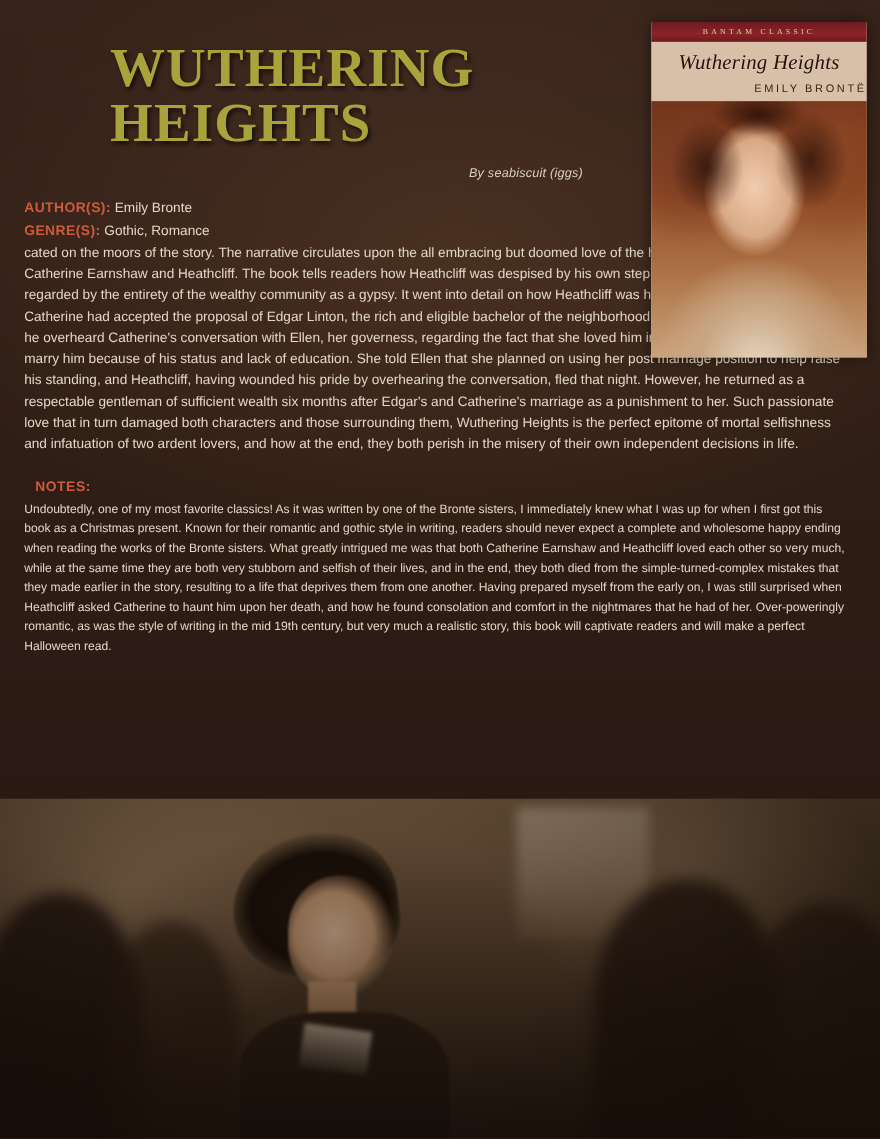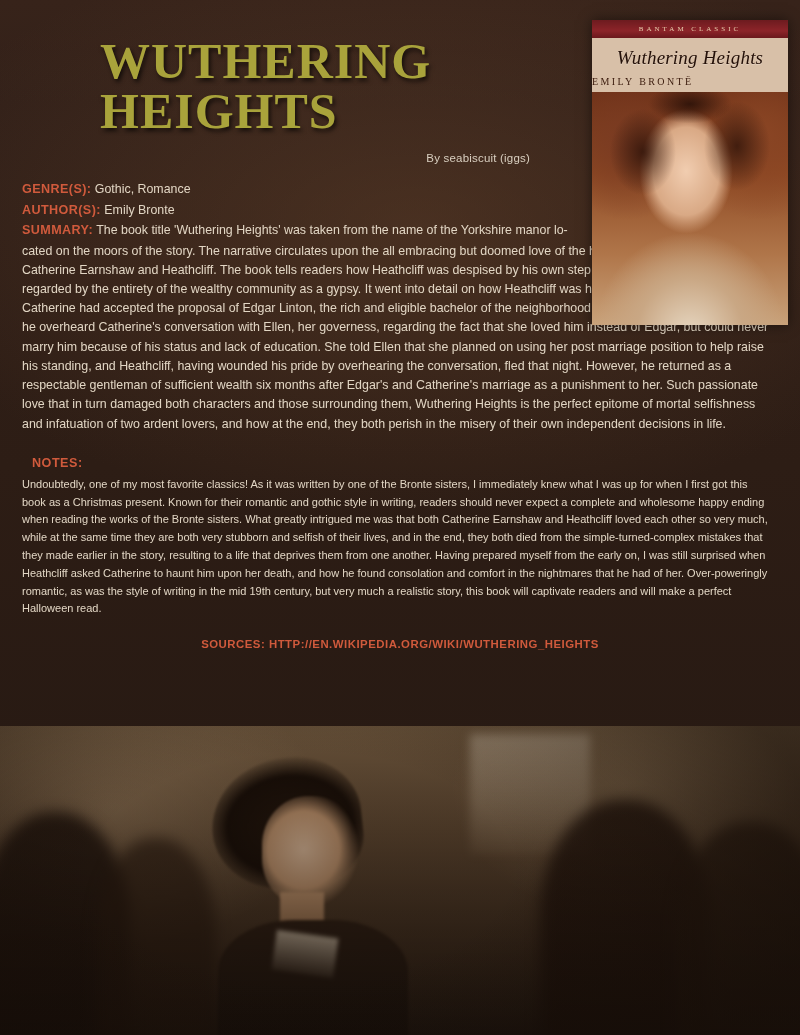--- a/index.html
+++ b/index.html
@@ -56,22 +56,22 @@
     text-align: center;
     font-family: "Liberation Serif", serif;
     color: #241008;
     font-size: 19px;
     font-style: italic;
     padding-top: 9px;
     letter-spacing: 0.2px;
     text-shadow: 0 1px 0 rgba(255,255,255,0.25);
   }
   .cover-author {
-    text-align: left;
-    font-family: Liberation Serif, serif;
+    text-align: right;
+    font-family: Liberation Sans, sans-serif;
     color: #3a1a0c;
     font-size: 10px;
     letter-spacing: 2.4px;
     padding-top: 7px;
   }
   .cover-art {
     position: absolute;
     left: 0; right: 0; top: 72px; bottom: 0;
     background:
       radial-gradient(ellipse 60px 80px at 48% 34%, #f1cdb0 0%, #d9a985 55%, rgba(170,110,70,0) 78%),
@@ -104,20 +104,21 @@
     text-transform: uppercase;
     width: 420px;
   }
   .byline {
     margin: 16px 0 0 0;
     width: 530px;
     text-align: right;
     color: #d9cfc0;
     font-size: 11.5px;
     letter-spacing: 0.2px;
+    font-style: italic;
   }
 
   
   .meta {
     margin: 16px 0 0 22px;
     width: 756px;
     color: #e2d6c4;
     font-size: 12.4px;
     line-height: 1.55;
   }
@@ -241,38 +242,33 @@
       <div class="cover-title">Wuthering Heights</div>
       <div class="cover-author">EMILY BRONTË</div>
       <div class="cover-art"></div>
     </div>
 
     <div class="title">Wuthering Heights</div>
     <div class="byline">By seabiscuit (iggs)</div>
 
     <div class="meta">
       <div class="meta-row">
+        <span class="lbl">Author(s):</span>
+        <span>Emily Bronte</span>
+      </div>
+      <div class="meta-row">
         <span class="lbl">Genre(s):</span>
         <span>Gothic, Romance</span>
       </div>
-      <div class="meta-row">
-        <span class="lbl">Author(s):</span>
-        <span>Emily Bronte</span>
-      </div>
-      <div class="meta-row summary-first">
-        <span class="lbl">Summary:</span>
-        <span>The book title 'Wuthering Heights' was taken from the name of the Yorkshire manor lo-</span>
-      </div>
       <div class="summary-rest">cated on the moors of the story. The narrative circulates upon the all embracing but doomed love of the heroine and hero of this book, Catherine Earnshaw and Heathcliff. The book tells readers how Heathcliff was despised by his own step brother, Hindley, and later on, regarded by the entirety of the wealthy community as a gypsy. It went into detail on how Heathcliff was heartbroken to know that Catherine had accepted the proposal of Edgar Linton, the rich and eligible bachelor of the neighborhood, but was literally destroyed when he overheard Catherine's conversation with Ellen, her governess, regarding the fact that she loved him instead of Edgar, but could never marry him because of his status and lack of education. She told Ellen that she planned on using her post marriage position to help raise his standing, and Heathcliff, having wounded his pride by overhearing the conversation, fled that night. However, he returned as a respectable gentleman of sufficient wealth six months after Edgar's and Catherine's marriage as a punishment to her. Such passionate love that in turn damaged both characters and those surrounding them, Wuthering Heights is the perfect epitome of mortal selfishness and infatuation of two ardent lovers, and how at the end, they both perish in the misery of their own independent decisions in life.</div>
     </div>
 
     <div class="section-head">Notes:</div>
     <div class="notes">Undoubtedly, one of my most favorite classics! As it was written by one of the Bronte sisters, I immediately knew what I was up for when I first got this book as a Christmas present. Known for their romantic and gothic style in writing, readers should never expect a complete and wholesome happy ending when reading the works of the Bronte sisters. What greatly intrigued me was that both Catherine Earnshaw and Heathcliff loved each other so very much, while at the same time they are both very stubborn and selfish of their lives, and in the end, they both died from the simple-turned-complex mistakes that they made earlier in the story, resulting to a life that deprives them from one another. Having prepared myself from the early on, I was still surprised when Heathcliff asked Catherine to haunt him upon her death, and how he found consolation and comfort in the nightmares that he had of her. Over-poweringly romantic, as was the style of writing in the mid 19th century, but very much a realistic story, this book will captivate readers and will make a perfect Halloween read.</div>
 
-    <div class="sources">Sources: http://en.wikipedia.org/wiki/Wuthering_Heights</div>
   </div>
 
   <div class="photo">
     <div class="photo-bg"></div>
     <div class="photo-win"></div>
     <div class="blur-fig fig-l1"></div>
     <div class="blur-fig fig-l2"></div>
     <div class="blur-fig fig-r1"></div>
     <div class="blur-fig fig-r2"></div>
     <div class="subject">

